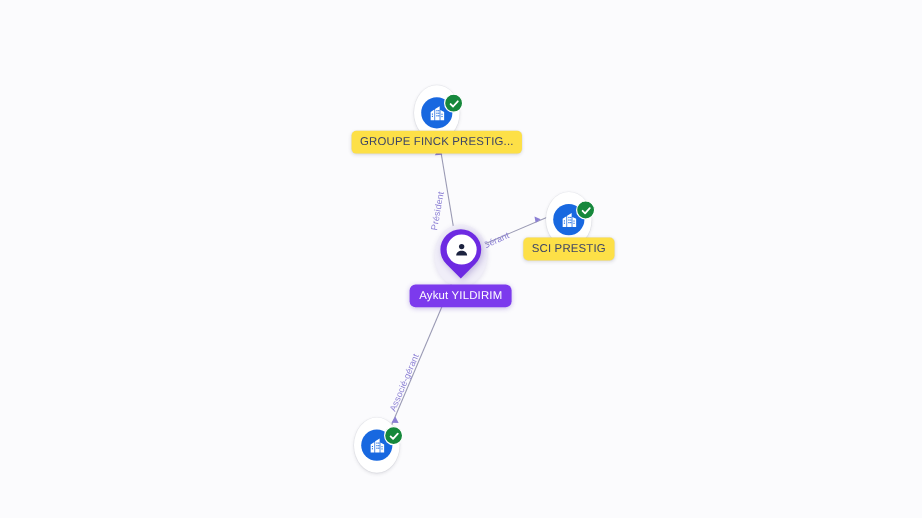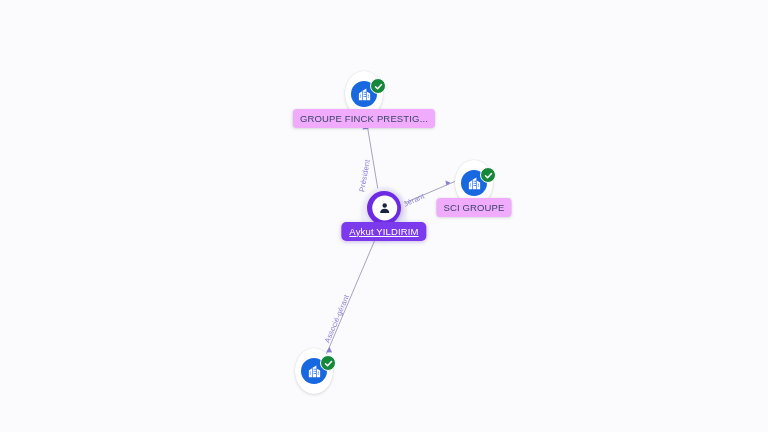--- a/index.html
+++ b/index.html
@@ -110,21 +110,21 @@
     align-items: center;
     justify-content: center;
   }
   .person-pin-inner svg { display: block; }
 
   
   .node-label {
     position: absolute;
     transform: translateX(-50%);
     white-space: nowrap;
-    background: #f0abfc;
+    background: #fde047;
     color: #3d4466;
     font-size: 9.5px;
     letter-spacing: .15px;
     padding: 3.5px 7px 4px 7px;
     border-radius: 4px;
     box-shadow: 0 1px 3px rgba(60,64,80,.16), 0 0 0 0.5px rgba(120,125,150,.08);
   }
   .node-label.person {
     background: #7c3aed;
     color: #ffffff;
@@ -214,34 +214,34 @@
         <rect x="17.4" y="12.4" width="1.5" height="1.5" fill="#1868e0"></rect>
         <rect x="17.4" y="15.4" width="1.5" height="1.5" fill="#1868e0"></rect>
       </svg>
     </div>
     <div class="verified-badge">
       <svg width="9" height="9" viewBox="0 0 24 24" fill="none" stroke="#ffffff" stroke-width="4" stroke-linecap="round" stroke-linejoin="round">
         <polyline points="4,12.5 9.5,18 20,6.5"></polyline>
       </svg>
     </div>
   </div>
-  <div class="node-label" style="left:474px; top:198px;">SCI GROUPE</div>
+  <div class="node-label" style="left:474px; top:198px;">SCI PRESTIG</div>
 
   <div class="node" style="left:384px; top:213px;">
     <div class="person-halo"></div>
     <div class="person-pin">
       <div class="person-pin-inner">
         <svg width="13" height="13" viewBox="0 0 24 24" fill="#1c2340">
           <circle cx="12" cy="7.4" r="4.1"></circle>
           <path d="M3.6 21c0-4.6 3.8-7.4 8.4-7.4s8.4 2.8 8.4 7.4H3.6z"></path>
         </svg>
       </div>
     </div>
   </div>
-  <div class="node-label person" style="left:384px; top:222px;text-decoration:underline;">Aykut YILDIRIM</div>
+  <div class="node-label person" style="left:384px; top:237px;">Aykut YILDIRIM</div>
 
   <div class="node" style="left:314px; top:371px;">
     <div class="node-halo"></div>
     <div class="company-disc">
       <svg width="15" height="15" viewBox="0 0 24 24" fill="#ffffff">
         <path d="M3 21V10.2l5-3.4V21H3zm6 0V6l6-3.6V21H9zm7 0V7.6l5 2.6V21h-5z"></path>
         <rect x="4.6" y="12.2" width="1.5" height="1.5" fill="#1868e0"></rect>
         <rect x="4.6" y="15.2" width="1.5" height="1.5" fill="#1868e0"></rect>
         <rect x="10.6" y="7.6" width="1.6" height="1.6" fill="#1868e0"></rect>
         <rect x="13.1" y="7.6" width="1.6" height="1.6" fill="#1868e0"></rect>

